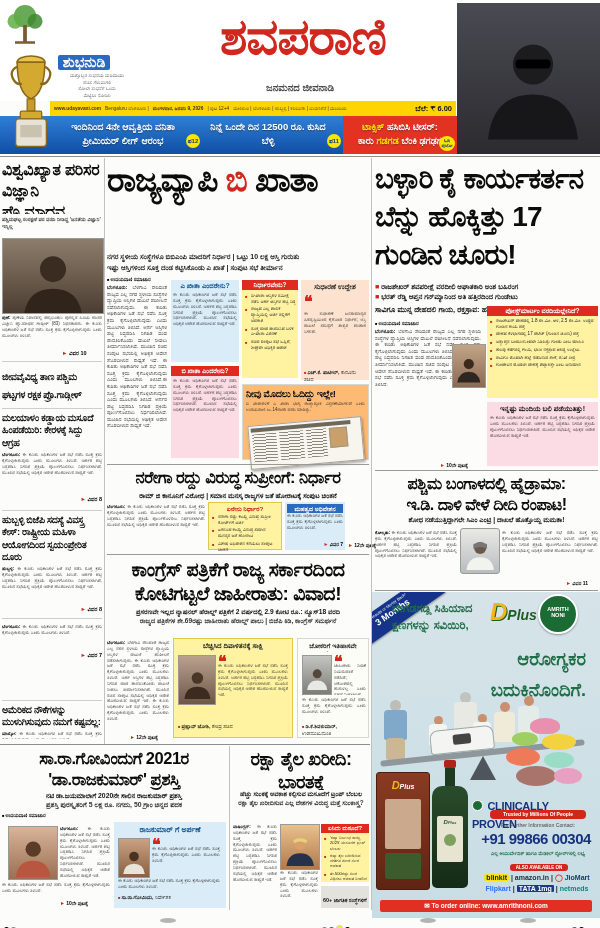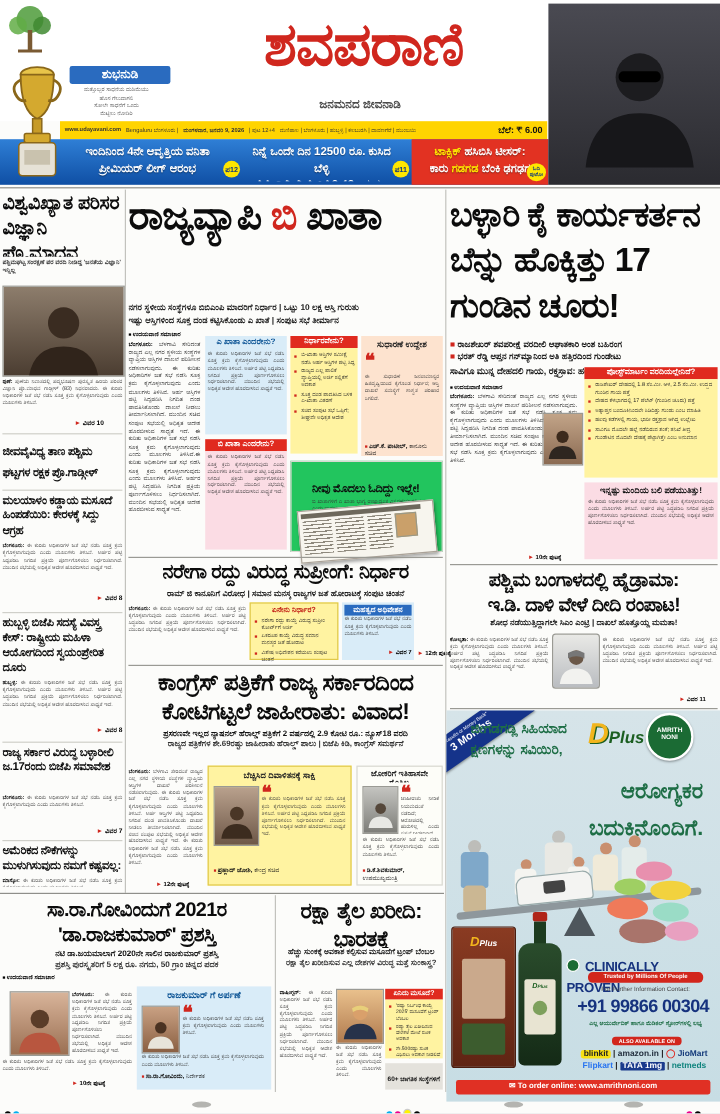--- a/index.html
+++ b/index.html
@@ -53,21 +53,21 @@
     <div class="abs" style="left:72
 ;top:6;width:50px;height:50px;">
       <svg viewBox="0 0 40 40" style="width:100%;height:100%;">
         <circle cx="20" cy="13" r="9" fill="#4e9b3a" opacity=".85"></circle>
         <circle cx="12" cy="17" r="6" fill="#61ad45" opacity=".85"></circle>
         <circle cx="28" cy="17" r="6" fill="#3f8a30" opacity=".85"></circle>
         <rect x="18.5" y="20" width="3" height="14" fill="#7a5a33"></rect>
         <path d="M12 34h16" stroke="#7a5a33" stroke-width="2"></path>
       </svg>
     </div>
-    <div class="abs ctr" style="left:58;top:55px;left:58px;width:84px;height:15px;background:#2a6bbf;color:#fff;font-size:10px;font-weight:bold;line-height:15px;border-radius:2px;">ಶುಭನುಡಿ</div>
+    <div class="abs ctr" style="left:58;top:55px;left:58px;width:52px;height:15px;background:#2a6bbf;color:#fff;font-size:14px;font-weight:bold;line-height:15px;border-radius:2px;">ಶುಭನುಡಿ</div>
     <div class="abs" style="left:52px;top:73px;width:90px;font-size:4.8px;color:#555;text-align:center;line-height:1.4;">
       <div>ಮತ್ತೊಬ್ಬರ ಸಾಧನೆಯ ದುಡಿಮೆಯು</div>
       <div>ಹೊಸ ಗೆಲುವಾಗಲಿ</div>
       <div>ಸೋಲೇ ಸಾಧನೆಗೆ ಒಂದು</div>
       <div>ಮೆಟ್ಟಿಲು ನೋಡಿರಿ</div>
     </div>
 
     <div class="abs clip ctr" style="left:148px;top:8px;width:310px;height:68px;font-size:50px;font-weight:bold;color:#d0271e;white-space:nowrap;letter-spacing:-1px;font-family:'Liberation Serif',serif;">ಶವಪರಾಣಿ</div>
     <div class="abs ctr b" style="left:200px;top:82px;width:200px;font-size:10px;color:#4a4a4a;">ಜನಮನದ ಜೀವನಾಡಿ</div>
   </div>
@@ -161,21 +161,20 @@
 
   <div class="hr" style="left:2px;top:510px;width:100px;background:#cfcfc9;"></div>
   <div class="abs" style="left:2px;top:514px;width:100px;">
     <div class="hl clip" style="font-size:9.5px;line-height:1.3;height:50px;">ಹುಬ್ಬಳ್ಳಿ ಬಿಜೆಪಿ ಸದಸ್ಯೆ ವಿವಸ್ತ್ರ ಕೇಸ್: ರಾಷ್ಟ್ರೀಯ ಮಹಿಳಾ ಆಯೋಗದಿಂದ ಸ್ವಯಂಪ್ರೇರಿತ ದೂರು</div>
     <div class="fill45 clip" style="height:40px;margin-top:2px;"><span class="dl">ಹುಬ್ಬಳ್ಳಿ:</span> <span>ಈ ಕುರಿತು ಅಧಿಕಾರಿಗಳ ಜತೆ ಸಭೆ ನಡೆಸಿ ಸೂಕ್ತ ಕ್ರಮ ಕೈಗೊಳ್ಳಲಾಗುವುದು ಎಂದು ಮೂಲಗಳು ತಿಳಿಸಿವೆ. ಅರ್ಹರ ಪಟ್ಟಿ ಸಿದ್ಧಪಡಿಸಿ ನಿಗದಿತ ಪ್ರಕ್ರಿಯೆ ಪೂರ್ಣಗೊಳಿಸಲು ನಿರ್ಧರಿಸಲಾಗಿದೆ. ಮುಂದಿನ ಸಭೆಯಲ್ಲಿ ಅಧಿಕೃತ ಆದೇಶ ಹೊರಬೀಳುವ ಸಾಧ್ಯತೆ ಇದೆ.</span></div>
     <div class="ref" style="text-align:right;">ವಿವರ 8</div>
   </div>
 
   <div class="hr" style="left:2px;top:618px;width:100px;background:#cfcfc9;"></div>
   <div class="abs" style="left:2px;top:622px;width:100px;">
-    <div class="hl clip" style="font-size:9.5px;line-height:1.3;height:38px;">ರಾಜ್ಯ ಸರ್ಕಾರ ವಿರುದ್ಧ ಬಳ್ಳಾರೀಲಿ ಜ.17ರಂದು ಬಿಜೆಪಿ ಸಮಾವೇಶ</div>
     <div class="fill45 clip" style="height:28px;margin-top:2px;"><span class="dl">ಬೆಂಗಳೂರು:</span> <span>ಈ ಕುರಿತು ಅಧಿಕಾರಿಗಳ ಜತೆ ಸಭೆ ನಡೆಸಿ ಸೂಕ್ತ ಕ್ರಮ ಕೈಗೊಳ್ಳಲಾಗುವುದು ಎಂದು ಮೂಲಗಳು ತಿಳಿಸಿವೆ.</span></div>
     <div class="ref" style="text-align:right;">ವಿವರ 7</div>
   </div>
 
   <div class="hr" style="left:2px;top:700px;width:100px;background:#cfcfc9;"></div>
   <div class="abs" style="left:2px;top:704px;width:100px;">
     <div class="hl clip" style="font-size:9.5px;line-height:1.3;height:26px;">ಅಮೆರಿಕದ ನೌಕೆಗಳನ್ನು ಮುಳುಗಿಸುವುದು ನಮಗೆ ಕಷ್ಟವಲ್ಲ: ರಕ್ಷಾ ಎಚ್ಚರಿಕೆ</div>
     <div class="fill45 clip" style="height:8px;margin-top:1px;"><span class="dl">ಮಾಸ್ಕೋ:</span> <span>ಈ ಕುರಿತು ಅಧಿಕಾರಿಗಳ ಜತೆ ಸಭೆ ನಡೆಸಿ ಸೂಕ್ತ ಕ್ರಮ ಕೈಗೊಳ್ಳಲಾಗುವುದು ಎಂದು ಮೂಲಗಳು ತಿಳಿಸಿವೆ.</span></div>
   </div>
 
@@ -214,21 +213,21 @@
     </div>
   </div>
 
   <div class="abs pchbox" style="left:301px;top:280px;width:68px;height:100px;padding:3px;box-sizing:border-box;">
     <div class="b ctr clip" style="font-size:7px;color:#222;height:10px;">ಸುಧಾರಣೆ ಉದ್ದೇಶ</div>
     <span class="qm">❝</span>
     <div class="fill45 clip" style="height:58px;">ಈ ಸುಧಾರಣೆ ಜನಸಾಮಾನ್ಯರ ಹಿತದೃಷ್ಟಿಯಿಂದ ಕೈಗೊಂಡ ನಿರ್ಧಾರ; ಆಸ್ತಿ ದಾಖಲೆ ಸಮಸ್ಯೆಗೆ ಶಾಶ್ವತ ಪರಿಹಾರ ಸಿಗಲಿದೆ.</div>
     <div class="attr clip" style="height:14px;"><span>ಎಚ್.ಕೆ. ಪಾಟೀಲ್,</span> <span style="font-weight:normal;">ಕಾನೂನು ಸಚಿವ</span></div>
   </div>
 
-  <div class="abs" style="left:242px;top:384px;width:127px;height:76px;background:#22c55e;border:1px solid #d8d8d0;padding:17px;box-sizing:border-box;">
+  <div class="abs" style="left:242px;top:384px;width:127px;height:76px;background:#fdba74;border:1px solid #d8d8d0;padding:3px;box-sizing:border-box;">
     <div class="hl clip" style="font-size:9.5px;height:13px;">ನೀವು ಮೊದಲು ಓದಿದ್ದು ಇಲ್ಲೇ!</div>
     <div class="fill45 clip" style="height:18px;">ಬಿ ಖಾತಾಗಳಿಗೆ ಎ ಖಾತಾ ಭಾಗ್ಯ ರಾಜ್ಯಾದ್ಯಂತ ವಿಸ್ತರಣೆಯಾಗಲಿದೆ ಎಂದು ಉದಯವಾಣಿ ಜು.14ರಂದೇ ವರದಿ ಮಾಡಿತ್ತು.</div>
     <div class="abs clipimg" style="left:6px;top:36px;width:112px;height:42px;transform:rotate(-5deg);">
       <div class="abs cliplines" style="left:3px;top:8px;width:24px;height:28px;"></div>
       <div class="abs cliplines" style="left:30px;top:8px;width:24px;height:28px;"></div>
       <div class="abs cliplines" style="left:57px;top:8px;width:20px;height:28px;"></div>
       <div class="abs" style="left:80px;top:8px;width:16px;height:18px;background:#caa06a;border:1px solid #998;"></div>
       <div class="abs" style="left:2px;top:2px;width:100px;height:4px;background:#6d685c;"></div>
     </div>
   </div>

